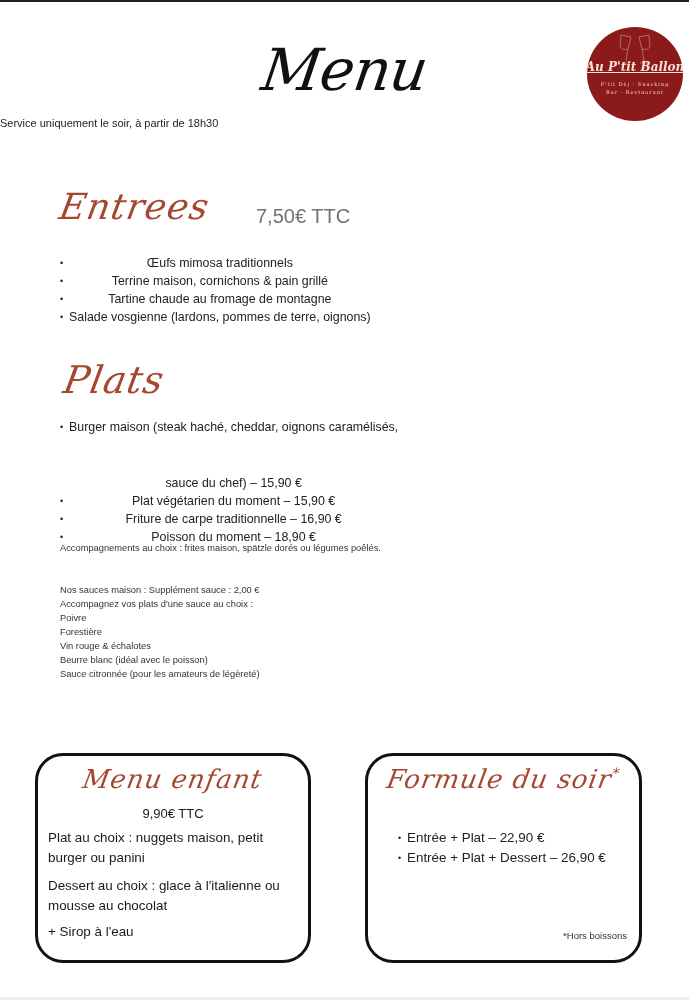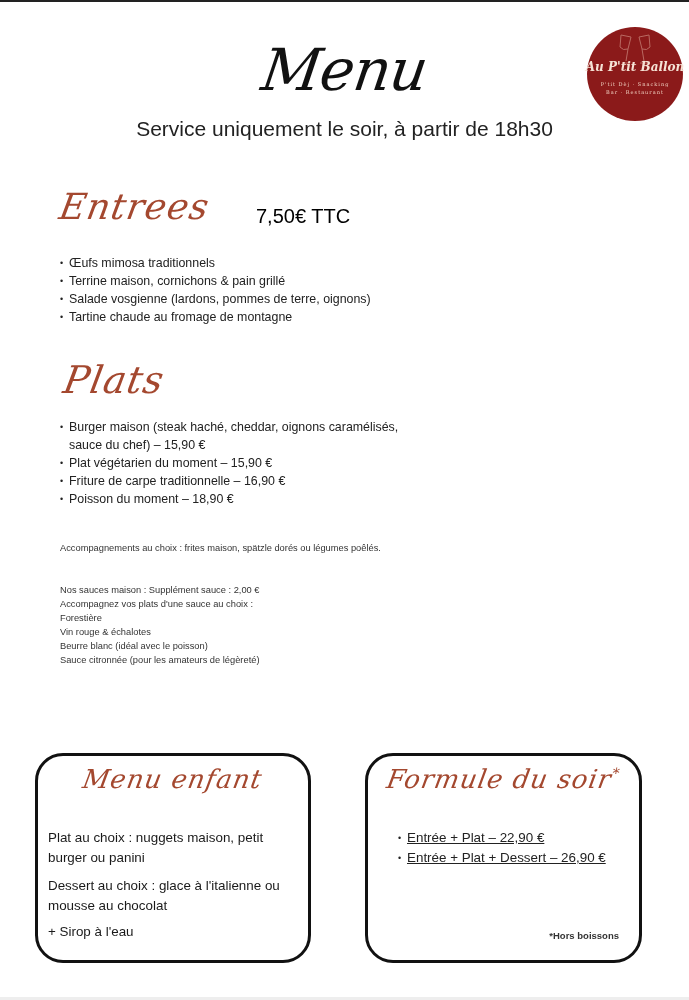--- a/index.html
+++ b/index.html
@@ -8,48 +8,48 @@
 
     .top-border { position: absolute; left: 0; top: 0; width: 689px; height: 2px; background: #222; }
     .bottom-strip { position: absolute; left: 0; bottom: 0; width: 689px; height: 3px; background: #eeeeee; }
 
     .title {
       position: absolute; left: 0; width: 689px; top: 32px; text-align: center;
       font-family: "DejaVu Serif", serif; font-style: italic; font-size: 58px;
       color: #111; letter-spacing: -1px; line-height: 76px; transform: skewX(-8deg);
     }
     .subtitle {
-      position: absolute; left: 0; width: 689px; top: 117px; text-align: center;
-      font-size: 21px; color: #222;
+      position: absolute; left: 0; width: 689px; top: 117px; 
+      font-size: 11px; color: #222;
     }
 
     .logo {
       position: absolute; left: 587px; top: 27px; width: 96px; height: 94px;
       border-radius: 50%; background: #8b1a1a;
       display: flex; flex-direction: column; align-items: center; justify-content: center;
     }
     .logo-glasses { position: absolute; top: 6px; left: 28px; width: 40px; height: 34px; opacity: 0.45; }
     .logo-name {
       font-family: "DejaVu Serif", serif; font-style: italic; font-weight: bold;
-      font-size: 12px; color: #f6e3d6; margin-top: 8px; white-space: nowrap;
+      font-size: 12px; color: #f6e3d6; margin-top: 8px; white-space: nowrap; text-decoration: underline;
     }
     .logo-tag { font-family: "DejaVu Serif", serif; font-size: 5px; color: #f0d0c0; letter-spacing: 1px; margin-top: 6px; text-align: center; line-height: 8px; }
 
     .script {
       font-family: "DejaVu Serif", serif; font-style: italic; color: #a4482f;
       transform: skewX(-10deg); display: inline-block; letter-spacing: 1px;
     }
     .entrees-heading { position: absolute; left: 60px; top: 186px; font-size: 36px; }
-    .entrees-price { position: absolute; left: 256px; top: 205px; font-size: 20px; color: #000000; }
+    .entrees-price { position: absolute; left: 256px; top: 205px; font-size: 20px; color: #737373; }
     .plats-heading { position: absolute; left: 64px; top: 358px; font-size: 38px; }
 
     .list { position: absolute; list-style: none; font-size: 12.4px; color: #222; line-height: 18px; }
-    .list li { position: relative; padding-left: 9px; }
+    .list li { position: relative; padding-left: 9px; text-align: center; }
     .list li::before { content: "•"; position: absolute; left: 0; font-size: 9px; top: 0; }
-    .list .cont { padding-left: 9px; }
+    .list .cont { padding-left: 9px; margin-top: 38px; }
     .list .cont::before { content: ""; }
     .entrees-list { left: 60px; top: 254px; }
     .plats-list { left: 60px; top: 418px; }
 
     .italic-note { position: absolute; left: 60px; font-size: 9.3px; color: #333; line-height: 14px; }
     .accomp { top: 541px; }
     .sauces { top: 583px; }
 
     .box {
       position: absolute; border: 3px solid #111; border-radius: 28px; background: #fff;
@@ -59,23 +59,23 @@
 
     .box-heading { position: absolute; left: 0; width: 100%; text-align: center; top: 8px; font-size: 26px; }
     .box-heading .script { font-size: 26px; }
     .enfant-price { position: absolute; left: 0; width: 100%; text-align: center; top: 50px; font-size: 13px; }
     .enfant-line { position: absolute; left: 10px; width: 250px; font-size: 13.4px; line-height: 20px; }
     .enfant-plat { top: 72px; }
     .enfant-dessert { top: 120px; }
     .enfant-sirop { top: 166px; }
 
     .formule-list { position: absolute; left: 30px; top: 72px; list-style: none; font-size: 13.4px; line-height: 20px; color: #222; }
-    .formule-list li { position: relative; padding-left: 9px; text-decoration: underline; }
+    .formule-list li { position: relative; padding-left: 9px; }
     .formule-list li::before { content: "•"; position: absolute; left: 0; font-size: 9px; }
-    .formule-note { position: absolute; right: 20px; top: 174px; font-size: 9.5px; color: #333; font-weight: bold; }
+    .formule-note { position: absolute; right: 12px; top: 174px; font-size: 9.5px; color: #333; }
   </style>
 </head>
 <body>
 
 <div class="top-border"></div>
 
 <div class="title">Menu</div>
 <div class="subtitle">Service uniquement le soir, à partir de 18h30</div>
 
 <div class="logo">
@@ -90,50 +90,52 @@
   </div>
 </div>
 
 <div class="entrees-heading">
   <span class="script">Entrees</span>
 </div>
 <div class="entrees-price">7,50€  TTC</div>
 <ul class="list entrees-list">
   <li>Œufs mimosa traditionnels</li>
   <li>Terrine maison, cornichons &amp; pain grillé</li>
+  <li>Tartine chaude au fromage de montagne</li>
   <li>Salade vosgienne (lardons, pommes de terre, oignons)</li>
-  <li>Tartine chaude au fromage de montagne</li>
 </ul>
 
 <div class="plats-heading">
   <span class="script">Plats</span>
 </div>
 <ul class="list plats-list">
   <li>Burger maison (steak haché, cheddar, oignons caramélisés,</li>
   <li class="cont">sauce du chef) –  15,90 €</li>
   <li>Plat végétarien du moment – 15,90 €</li>
   <li>Friture de carpe traditionnelle – 16,90 €</li>
   <li>Poisson du moment – 18,90 €</li>
 </ul>
 
 <div class="italic-note accomp">Accompagnements au choix : frites maison, spätzle dorés ou légumes poêlés.</div>
 
 <div class="italic-note sauces">
   <div>Nos sauces maison : Supplément sauce : 2,00 €</div>
   <div>Accompagnez vos plats d'une sauce au choix :</div>
+  <div>Poivre</div>
   <div>Forestière</div>
   <div>Vin rouge &amp; échalotes</div>
   <div>Beurre blanc (idéal avec le poisson)</div>
   <div>Sauce citronnée (pour les amateurs de légèreté)</div>
 </div>
 
 <div class="box box-enfant">
   <div class="box-heading">
     <span class="script">Menu enfant</span>
   </div>
+  <div class="enfant-price">9,90€  TTC</div>
   <div class="enfant-line enfant-plat">Plat au choix : nuggets maison, petit burger ou panini</div>
   <div class="enfant-line enfant-dessert">Dessert au choix : glace à l'italienne ou mousse au chocolat</div>
   <div class="enfant-line enfant-sirop">+ Sirop à l'eau</div>
 </div>
 
 <div class="box box-formule">
   <div class="box-heading">
     <span class="script"><span>Formule du soir</span><sup style="font-size:14px;">*</sup></span>
   </div>
   <ul class="formule-list">

